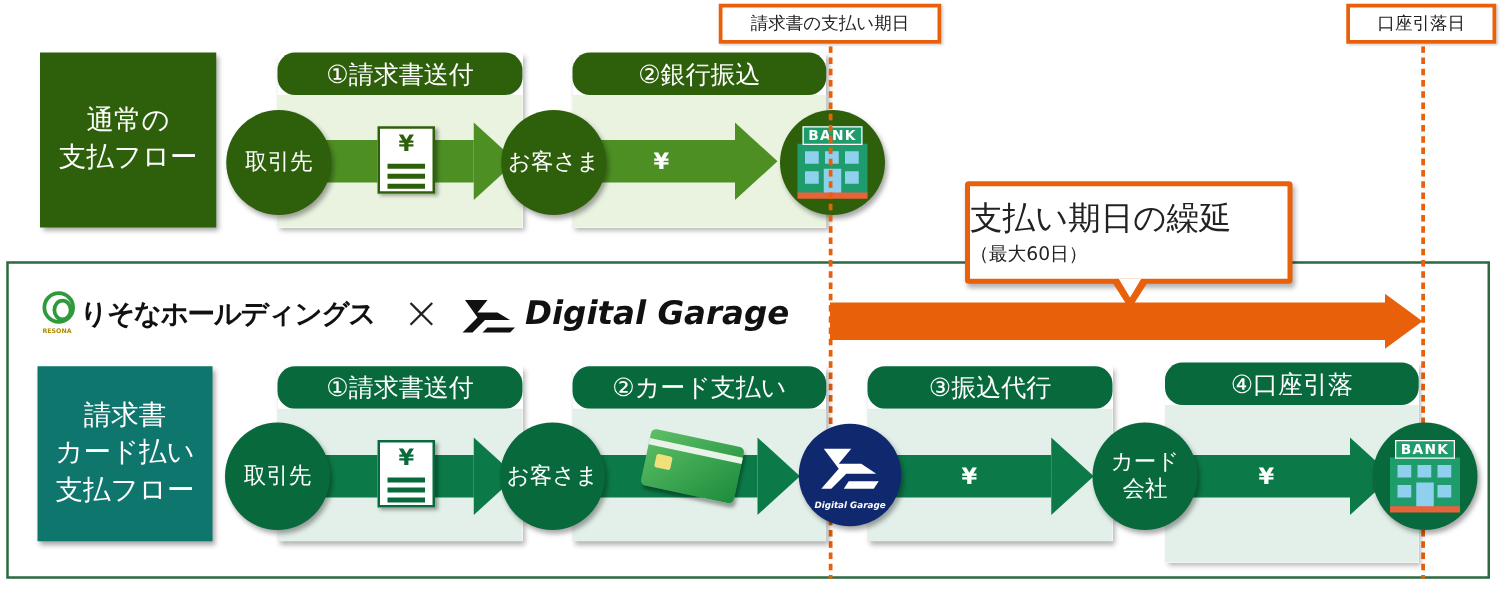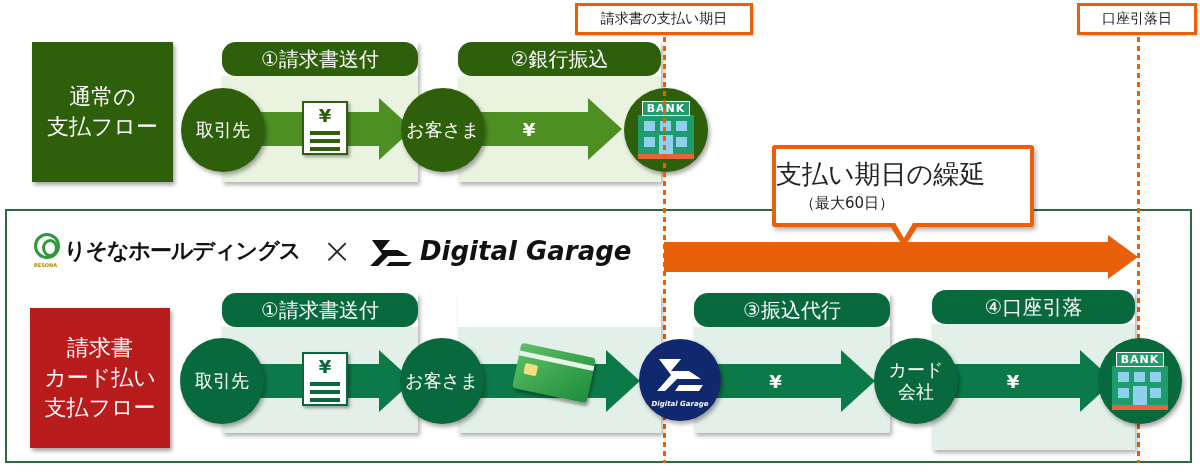--- a/index.html
+++ b/index.html
@@ -3,21 +3,21 @@
 <meta charset="utf-8">
 <style>
   * { box-sizing: border-box; margin: 0; padding: 0; }
   html, body { width: 1200px; height: 472px; background: #ffffff; overflow: hidden; }
   body { position: relative; font-family: "DejaVu Sans", "Liberation Sans", sans-serif; }
   .abs { position: absolute; }
 
   
   .rowlabel { position: absolute; color: #fff; display: flex; align-items: center; justify-content: center; text-align: center; font-size: 22px; line-height: 30px; box-shadow: 2px 3px 4px rgba(0,0,0,0.35); }
   .top-green { background: #2e5f0b; }
-  .bot-green { background: #b91c1c; margin-top: 15px; }
+  .bot-green { background: #0f766e; }
 
   
   .step { position: absolute; box-shadow: 2px 3px 4px rgba(0,0,0,0.3); }
   .step .head { height: 34px; color: #fff; font-size: 20px; display: flex; align-items: center; justify-content: center; border-radius: 14px; }
   .step .body { position: absolute; left: 0; right: 0; top: 34px; bottom: 0; }
   .top .head { background: #2e5f0b; }
   .top .body { background: #e9f3e0; }
   .bot .head { background: #086a3c; }
   .bot .body { background: #e3f0ea; }
 
@@ -55,21 +55,21 @@
   .date-label { position: absolute; background: #fff; border: 3px solid #e8600a; font-size: 14px; color: #222; display: flex; align-items: center; justify-content: center; box-shadow: 1px 1px 2px rgba(0,0,0,0.2); }
   .dotline { position: absolute; width: 3px; background-image: linear-gradient(#e8600a 55%, transparent 55%); background-size: 3px 9px; }
 
   
   .big-arrow-shaft { position: absolute; background: #e8600a; }
   .big-arrow-tip { position: absolute; width: 0; height: 0; border-top: 22px solid transparent; border-bottom: 22px solid transparent; border-left: 30px solid #e8600a; }
 
   
   .callout { position: absolute; background: #fff; border: 4px solid #e8600a; border-radius: 3px; box-shadow: 2px 3px 4px rgba(0,0,0,0.3); }
   .callout .t1 { font-size: 26px; color: #222; margin-top: 8px; }
-  .callout .t2 { font-size: 15px; color: #222; margin-top: 2px; padding-left: 24px; }
+  .callout .t2 { font-size: 15px; color: #222; margin-top: 2px; }
   .callout-tail-o { position: absolute; width: 0; height: 0; border-left: 14px solid transparent; border-right: 14px solid transparent; border-top: 22px solid #e8600a; }
   .callout-tail-i { position: absolute; width: 0; height: 0; border-left: 9px solid transparent; border-right: 9px solid transparent; border-top: 15px solid #fff; }
 
   .frame { position: absolute; border: 2px solid #2a6a3e; }
 
   
   .resona-mark { position: absolute; width: 26px; height: 26px; border-radius: 50%; border: 3px solid #2e9a3c; }
   .resona-mark::after { content: ""; position: absolute; left: 5px; top: 3px; width: 10px; height: 12px; border: 3px solid #2e9a3c; border-radius: 50%; }
   .resona-sub { position: absolute; font-size: 5px; color: #b08a00; font-weight: bold; }
   .resona-text { position: absolute; font-size: 22px; font-weight: bold; color: #111; letter-spacing: -1px; }
@@ -177,20 +177,21 @@
       <div>カード払い</div>
       <div>支払フロー</div>
     </div>
 </div>
 
 <div class="step bot" style="left:222px;top:293px;width:196px;height:140px;">
   <div class="head">①請求書送付</div>
     <div class="body"></div>
 </div>
 <div class="step bot" style="left:458px;top:293px;width:203px;height:140px;">
+  <div class="head">②カード支払い</div>
     <div class="body"></div>
 </div>
 <div class="step bot" style="left:694px;top:293px;width:196px;height:140px;">
   <div class="head">③振込代行</div>
     <div class="body"></div>
 </div>
 <div class="step bot" style="left:932px;top:290px;width:203px;height:160px;">
   <div class="head">④口座引落</div>
     <div class="body"></div>
 </div>

